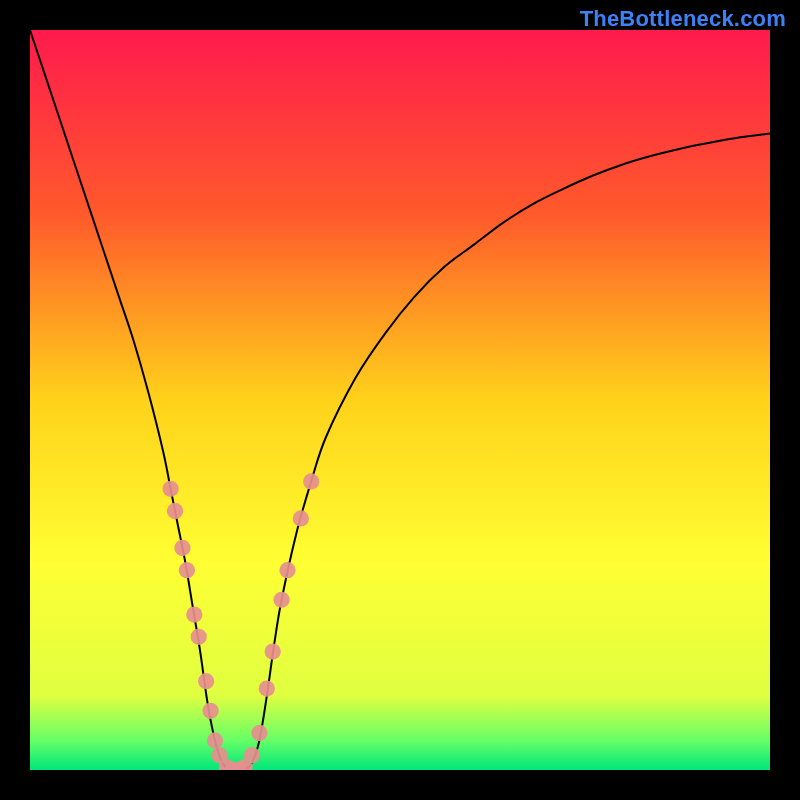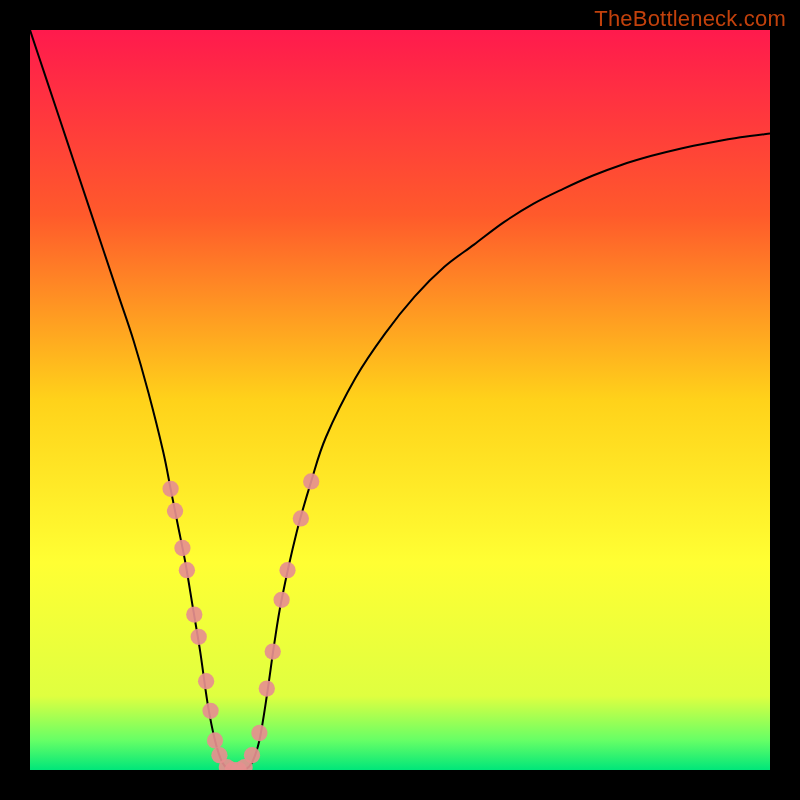--- a/index.html
+++ b/index.html
@@ -14,23 +14,23 @@
   .outer {
     position: relative;
     width: 800px;
     height: 800px;
     background: #000000;
   }
   .watermark {
     position: absolute;
     top: 6px;
     right: 14px;
-    color: #c2410c;
+    color: #3b82f6;
     font-size: 22px;
-    font-weight: 400;
+    font-weight: 700;
     letter-spacing: 0.2px;
     z-index: 20;
     pointer-events: none;
   }
   .plot {
     position: absolute;
     left: 30px;
     top: 30px;
     width: 740px;
     height: 740px;

